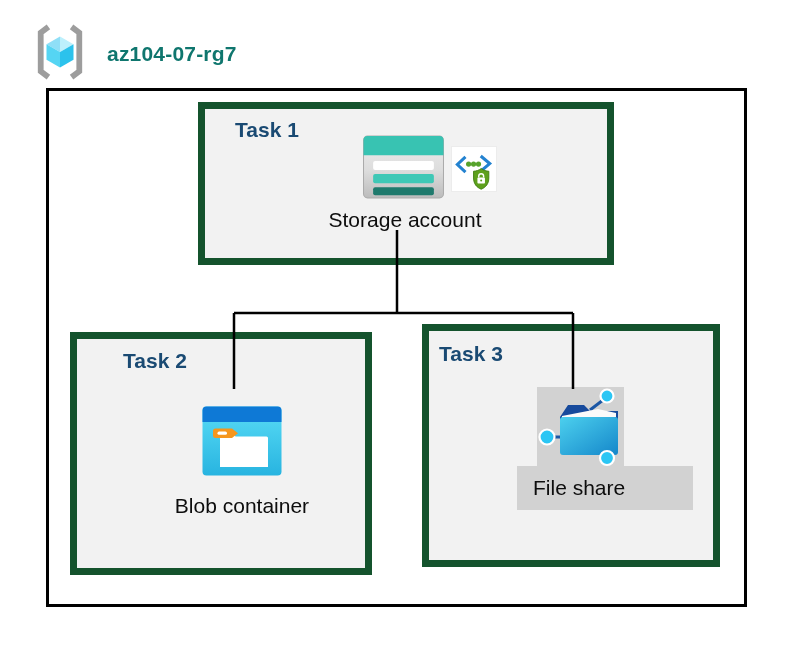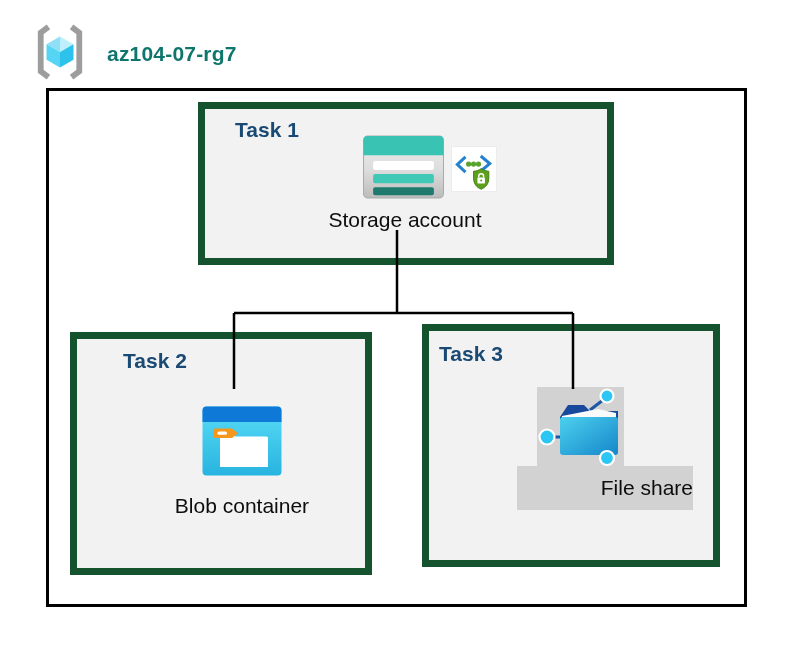--- a/index.html
+++ b/index.html
@@ -33,21 +33,21 @@
   .icon{z-index:10;}
   .api-chip{
     left:246px;top:37px;width:46px;height:46px;background:#ffffff;border:1px solid #ececec;
     box-sizing:border-box;z-index:10;
   }
   .gray-chip{background:#d2d2d2;z-index:6;}
   .fs-label-box{
     left:88px;top:135px;width:176px;height:44px;background:#d2d2d2;z-index:6;
   }
   .fs-label-box .node-label{
-    position:static;display:block;text-align:right;padding-left:16px;line-height:44px;
+    position:static;display:block;text-align:left;padding-left:16px;line-height:44px;
   }
 </style>
 </head>
 <body>
 
 <div class="stage">
 
   <svg class="abs icon" style="left:33px;top:24px;" width="54" height="56" viewBox="0 0 56 58">
     <path d="M16 3 L8 9 L8 49 L16 55" fill="none" stroke="#9d9d9d" stroke-width="6"></path>
     <path d="M40 3 L48 9 L48 49 L40 55" fill="none" stroke="#9d9d9d" stroke-width="6"></path>

